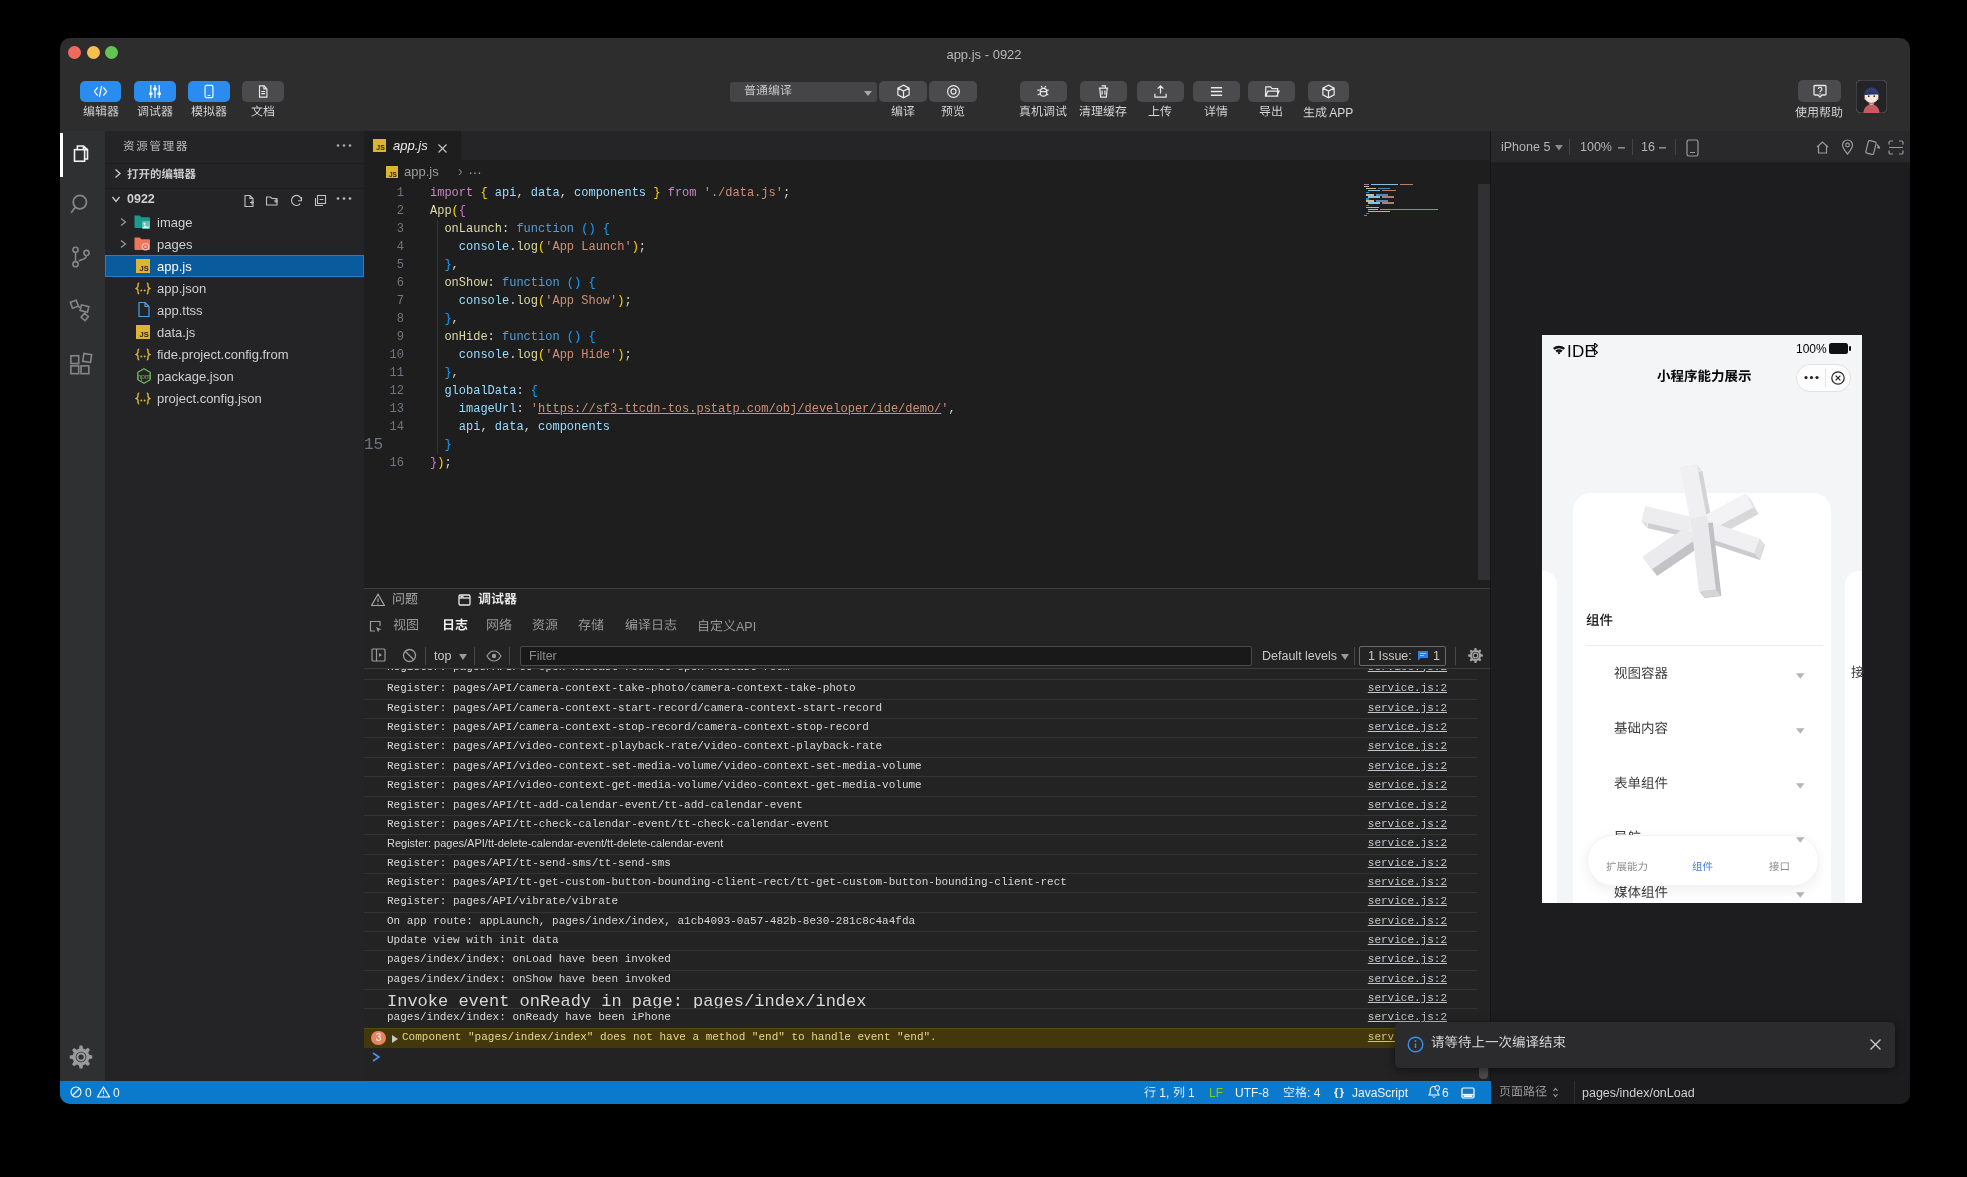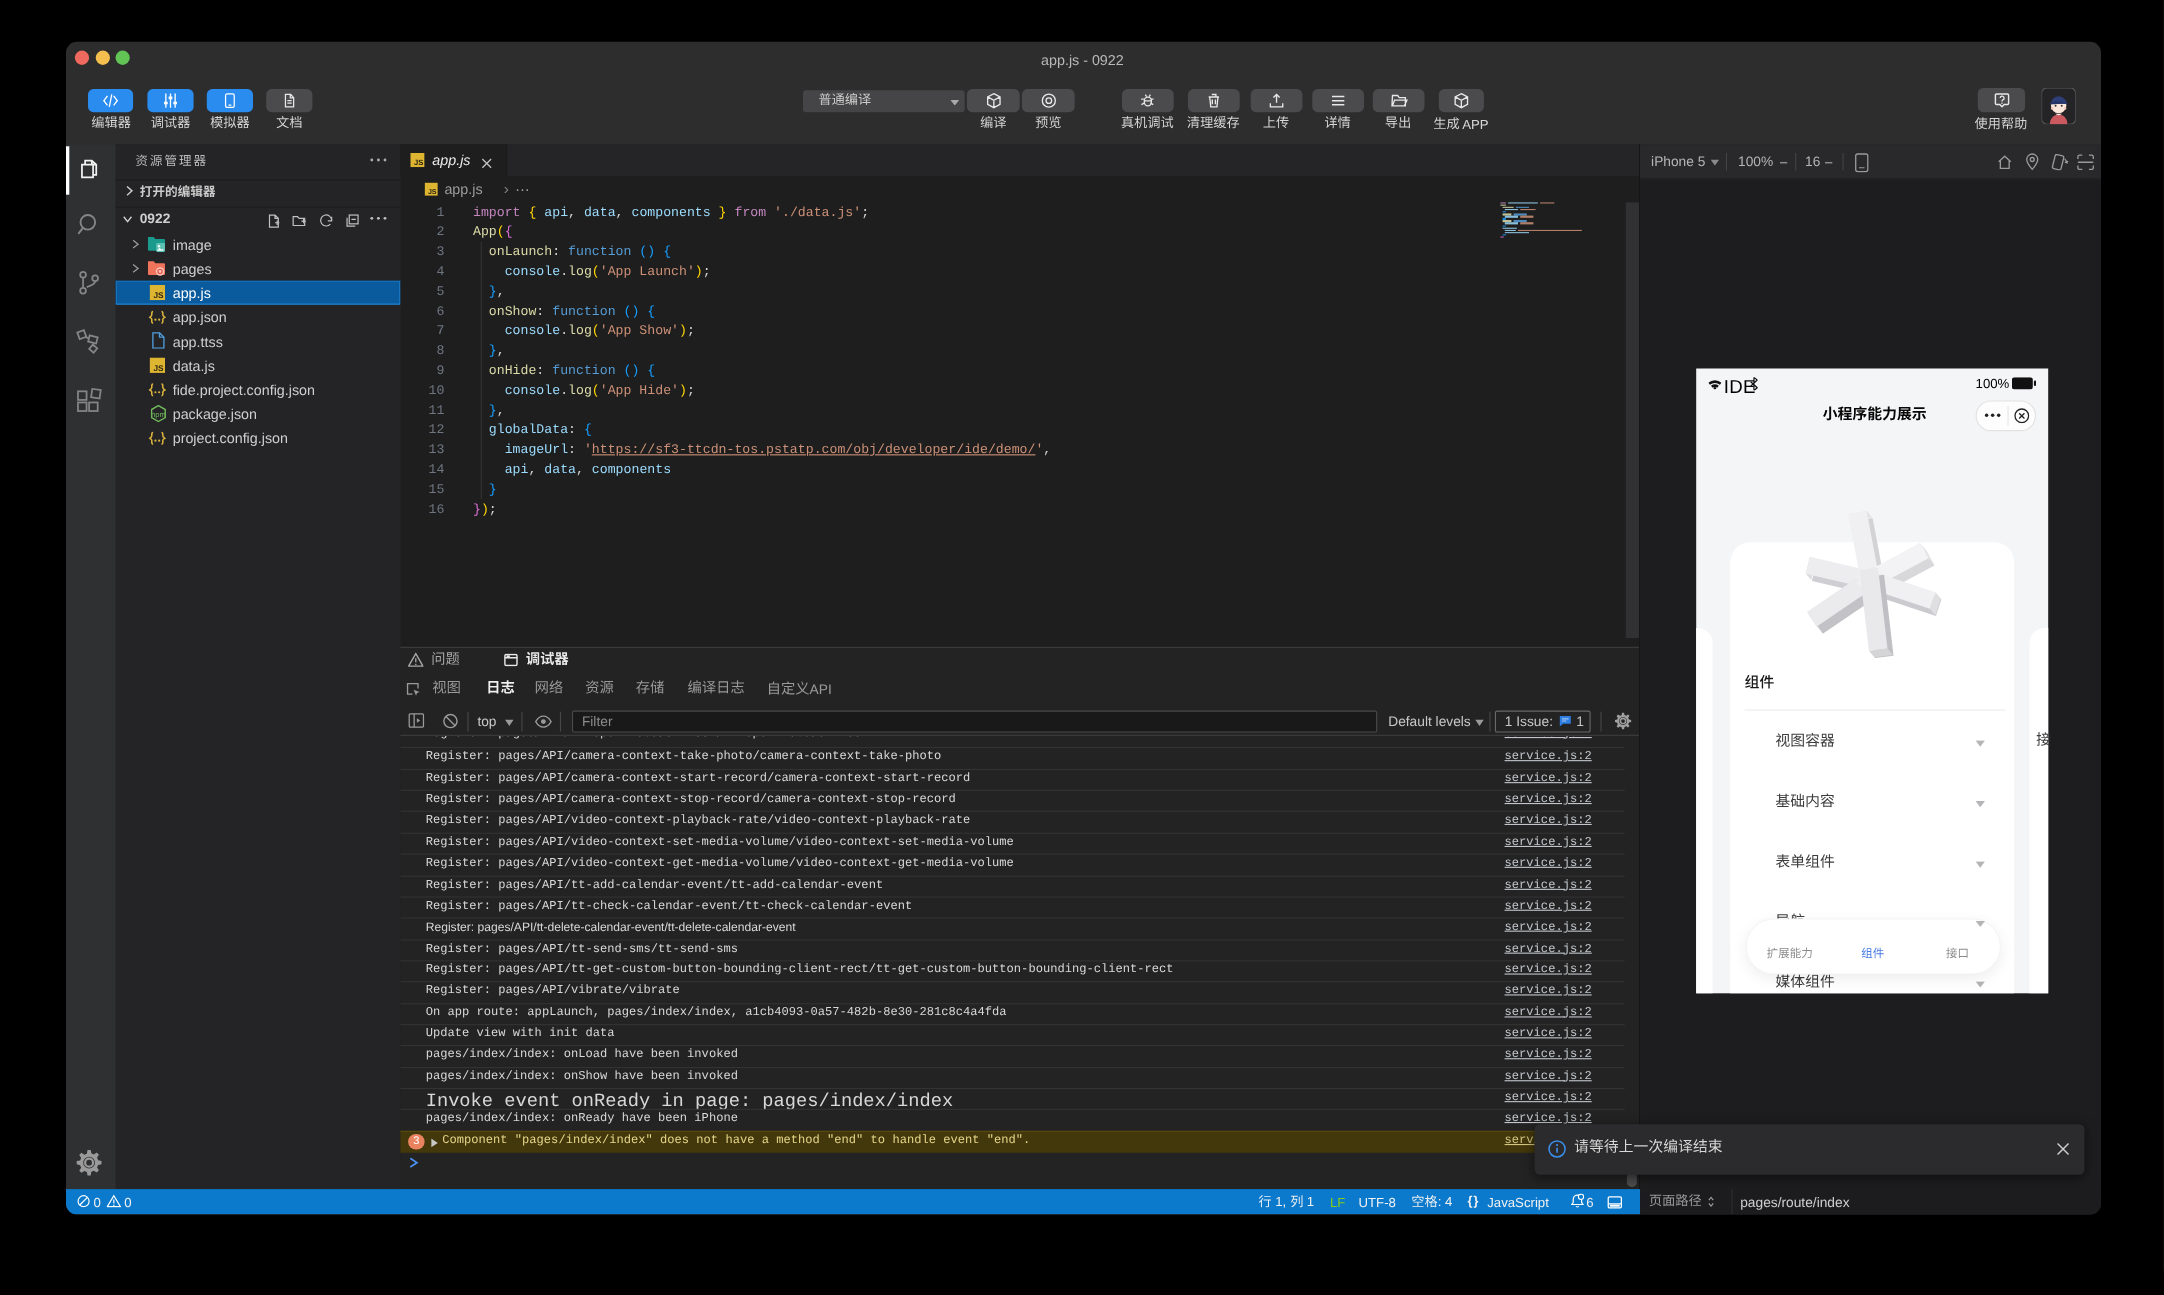--- a/index.html
+++ b/index.html
@@ -420,21 +420,21 @@
     </svg>
     <div style="position:absolute;left:97px;top:287px;white-space:pre;font-size:13px;color:#cfcfcf">data.js</div>
     <svg style="position:absolute;left:75px;top:310px" width="16" height="13" viewBox="0 0 16 13">
       <g fill="none" stroke="#d9b33c" stroke-width="1.4">
         <path d="M4.2 1.2c-1.6 0-1.2 2-1.2 3S1.2 6.5 1.2 6.5 3 7.3 3 8.3s-.4 3.5 1.2 3.5"></path>
         <path d="M11.8 1.2c1.6 0 1.2 2 1.2 3s1.8 2.3 1.8 2.3-1.8.8-1.8 1.8.4 3.5-1.2 3.5"></path>
       </g>
       <circle cx="6.3" cy="8.6" r="1" fill="#d9b33c"></circle>
       <circle cx="9.7" cy="8.6" r="1" fill="#d9b33c"></circle>
     </svg>
-    <div style="position:absolute;left:97px;top:309px;white-space:pre;font-size:13px;color:#cfcfcf">fide.project.config.json</div>
+    <div style="position:absolute;left:97px;top:309px;white-space:pre;font-size:13px;color:#cfcfcf">fide.project.config.from</div>
     <svg style="position:absolute;left:77px;top:330px" width="14" height="16" viewBox="0 0 14 16">
       <path d="M7 .8 13.2 4.3v7.4L7 15.2.8 11.7V4.3z" fill="none" stroke="#71b85c" stroke-width="1.3"></path>
       <text x="7" y="10.8" font-size="7" fill="#71b85c" text-anchor="middle" font-family="Liberation Sans">npm</text>
     </svg>
     <div style="position:absolute;left:97px;top:331px;white-space:pre;font-size:13px;color:#cfcfcf">package.json</div>
     <svg style="position:absolute;left:75px;top:354px" width="16" height="13" viewBox="0 0 16 13">
       <g fill="none" stroke="#d9b33c" stroke-width="1.4">
         <path d="M4.2 1.2c-1.6 0-1.2 2-1.2 3S1.2 6.5 1.2 6.5 3 7.3 3 8.3s-.4 3.5 1.2 3.5"></path>
         <path d="M11.8 1.2c1.6 0 1.2 2 1.2 3s1.8 2.3 1.8 2.3-1.8.8-1.8 1.8.4 3.5-1.2 3.5"></path>
       </g>
@@ -481,21 +481,21 @@
     <div style="position:absolute;left:304px;top:308px;width:40px;text-align:right;font-family:Liberation Mono,monospace;font-size:12px;line-height:18px;color:#6e7681">10</div>
     <div style="position:absolute;left:370px;top:308px;font-family:Liberation Mono,monospace;font-size:12px;line-height:18px;white-space:pre"><span style="color:#9CDCFE;">    console</span><span style="color:#D4D4D4;">.</span><span style="color:#DCDCAA;">log</span><span style="color:#FFD602;">(</span><span style="color:#CE9178;">'App Hide'</span><span style="color:#FFD602;">)</span><span style="color:#D4D4D4;">;</span></div>
     <div style="position:absolute;left:304px;top:326px;width:40px;text-align:right;font-family:Liberation Mono,monospace;font-size:12px;line-height:18px;color:#6e7681">11</div>
     <div style="position:absolute;left:370px;top:326px;font-family:Liberation Mono,monospace;font-size:12px;line-height:18px;white-space:pre"><span style="color:#179FFF;">  }</span><span style="color:#D4D4D4;">,</span></div>
     <div style="position:absolute;left:304px;top:344px;width:40px;text-align:right;font-family:Liberation Mono,monospace;font-size:12px;line-height:18px;color:#6e7681">12</div>
     <div style="position:absolute;left:370px;top:344px;font-family:Liberation Mono,monospace;font-size:12px;line-height:18px;white-space:pre"><span style="color:#9CDCFE;">  globalData</span><span style="color:#D4D4D4;">:</span><span style="color:#D4D4D4;"> </span><span style="color:#179FFF;">{</span></div>
     <div style="position:absolute;left:304px;top:362px;width:40px;text-align:right;font-family:Liberation Mono,monospace;font-size:12px;line-height:18px;color:#6e7681">13</div>
     <div style="position:absolute;left:370px;top:362px;font-family:Liberation Mono,monospace;font-size:12px;line-height:18px;white-space:pre"><span style="color:#9CDCFE;">    imageUrl</span><span style="color:#D4D4D4;">:</span><span style="color:#D4D4D4;"> </span><span style="color:#CE9178;">'</span><span style="color:#CE9178;text-decoration:underline">https://sf3-ttcdn-tos.pstatp.com/obj/developer/ide/demo/</span><span style="color:#CE9178;">'</span><span style="color:#D4D4D4;">,</span></div>
     <div style="position:absolute;left:304px;top:380px;width:40px;text-align:right;font-family:Liberation Mono,monospace;font-size:12px;line-height:18px;color:#6e7681">14</div>
     <div style="position:absolute;left:370px;top:380px;font-family:Liberation Mono,monospace;font-size:12px;line-height:18px;white-space:pre"><span style="color:#9CDCFE;">    api</span><span style="color:#D4D4D4;">,</span><span style="color:#9CDCFE;"> data</span><span style="color:#D4D4D4;">,</span><span style="color:#9CDCFE;"> components</span></div>
-    <div style="position:absolute;left:304px;top:398px;width:40px;text-align:right;font-family:Liberation Mono,monospace;font-size:12px;line-height:18px;color:#6e7681">15</div>
+    <div style="position:absolute;left:304px;top:398px;width:40px;text-align:left;font-family:Liberation Mono,monospace;font-size:16px;line-height:18px;color:#6e7681">15</div>
     <div style="position:absolute;left:370px;top:398px;font-family:Liberation Mono,monospace;font-size:12px;line-height:18px;white-space:pre"><span style="color:#179FFF;">  }</span></div>
     <div style="position:absolute;left:304px;top:416px;width:40px;text-align:right;font-family:Liberation Mono,monospace;font-size:12px;line-height:18px;color:#6e7681">16</div>
     <div style="position:absolute;left:370px;top:416px;font-family:Liberation Mono,monospace;font-size:12px;line-height:18px;white-space:pre"><span style="color:#DA70D6;">}</span><span style="color:#FFD602;">)</span><span style="color:#D4D4D4;">;</span></div>
     <div class="" style="position:absolute;left:377px;top:182px;width:1px;height:234px;background:#353536"></div>
     <div style="position:absolute;left:1304px;top:146.0px;width:5px;height:1.3px;background:#c586c0;opacity:.85"></div>
     <div style="position:absolute;left:1311px;top:146.0px;width:27px;height:1.3px;background:#9cdcfe;opacity:.85"></div>
     <div style="position:absolute;left:1340px;top:146.0px;width:13px;height:1.3px;background:#ce9178;opacity:.85"></div>
     <div style="position:absolute;left:1304px;top:148.05px;width:5px;height:1.3px;background:#dcdcaa;opacity:.85"></div>
     <div style="position:absolute;left:1306px;top:150.1px;width:10px;height:1.3px;background:#dcdcaa;opacity:.85"></div>
     <div style="position:absolute;left:1318px;top:150.1px;width:12px;height:1.3px;background:#569cd6;opacity:.85"></div>
@@ -953,13 +953,13 @@
           <use href="#gr9875" x="0"></use>
           <use href="#gr9762" x="1000"></use>
           <use href="#gr8def" x="2000"></use>
           <use href="#gr5f84" x="3000"></use>
         </g>
       </svg></div>
     <svg style="position:absolute;left:1491px;top:1049px" width="9" height="11" viewBox="0 0 9 11">
       <path d="M2.5 4 4.5 1.5 6.5 4M2.5 7 4.5 9.5 6.5 7" fill="none" stroke="#9a9a9b" stroke-width="1.1"></path>
     </svg>
     <div class="" style="position:absolute;left:1514px;top:1043px;width:1px;height:23px;background:#2e2e30"></div>
-    <div style="position:absolute;left:1522px;top:1048px;white-space:pre;font-size:12.5px;color:#cfcfcf">pages/route/index</div>
+    <div style="position:absolute;left:1522px;top:1048px;white-space:pre;font-size:12.5px;color:#cfcfcf">pages/index/onLoad</div>
   </div>
 </body></html>

